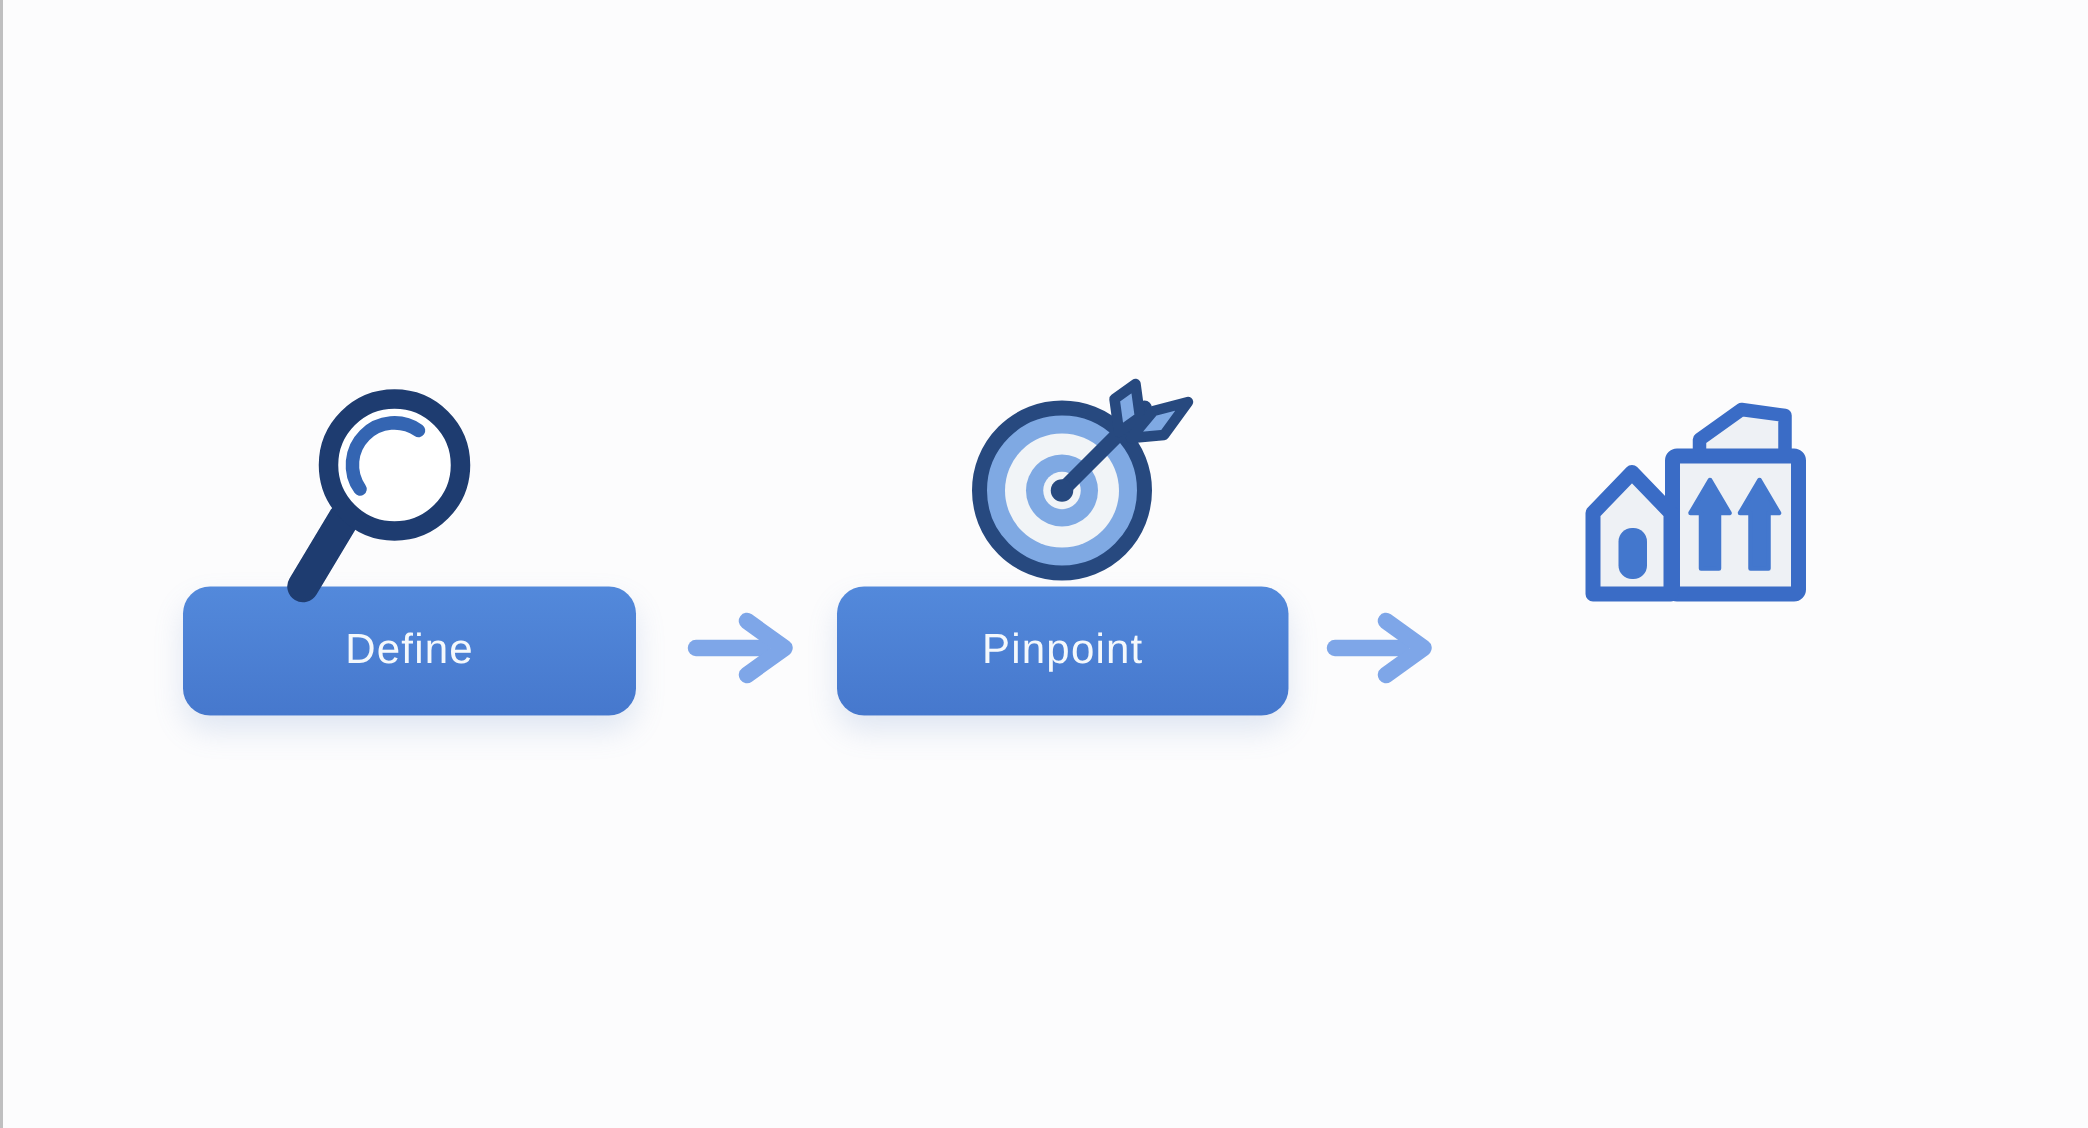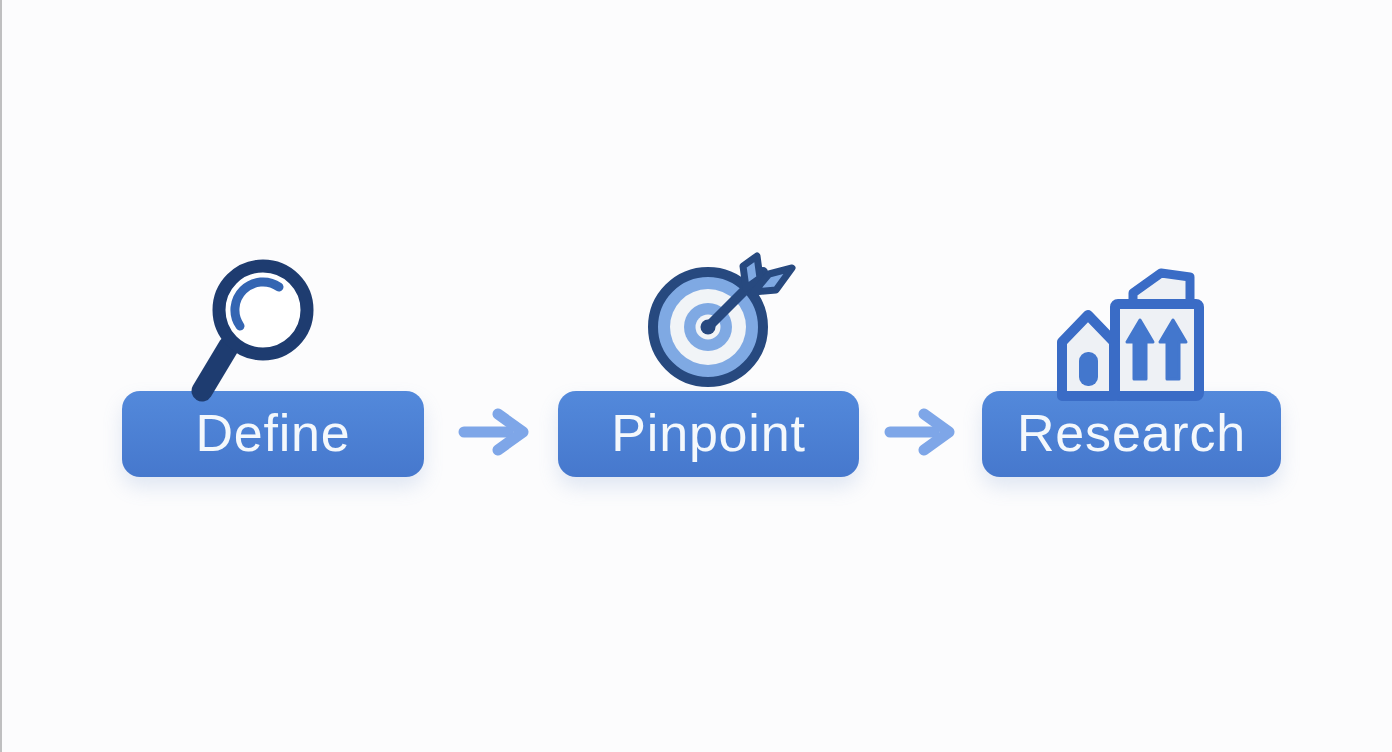--- a/index.html
+++ b/index.html
@@ -36,21 +36,21 @@
     box-shadow: 0 10px 20px rgba(110, 145, 200, 0.20);
     display: flex;
     align-items: center;
     justify-content: center;
     z-index: 1;
     border: none;
     cursor: default;
   }
   .step-label {
     color: #f4f8fc;
-    font-size: 52px;
+    font-size: 28px;
     font-weight: 500;
     letter-spacing: 0.8px;
     line-height: 1;
     padding-bottom: 2px;
   }
   .btn-define   { left: 122px; width: 302px; }
   .btn-pinpoint { left: 558px; width: 301px; align-items: center; }
   .btn-research { left: 982px; width: 299px; }
   .icon {
     position: absolute;
@@ -111,17 +111,14 @@
   </svg>
 
   <svg class="icon icon-buildings" viewBox="0 0 170 140">
     <path d="M93 50 L93 31 L121 11 L150 15 L150 50 Z" fill="#eef1f5" stroke="#3a6cc6" stroke-width="9" stroke-linejoin="round"></path>
     <rect x="75" y="42" width="84" height="92" rx="3" fill="#eef1f5" stroke="#3a6cc6" stroke-width="10"></rect>
     <path d="M100 58 L113 80 L106 80 L106 117 L94 117 L94 80 L87 80 Z" fill="#4377cd" stroke="#4377cd" stroke-width="3" stroke-linejoin="round"></path>
     <path d="M133 58 L146 80 L139 80 L139 117 L127 117 L127 80 L120 80 Z" fill="#4377cd" stroke="#4377cd" stroke-width="3" stroke-linejoin="round"></path>
     <path d="M22 134 L22 80 L48 53 L74 80 L74 134 Z" fill="#eef1f5" stroke="#3a6cc6" stroke-width="10" stroke-linejoin="round"></path>
     <rect x="39" y="90" width="19" height="34" rx="9" fill="#4377cd"></rect>
   </svg>
-  <button class="step-button btn-research">
-    <span class="step-label">Research</span>
-  </button>
 
 </div>
 
 </body></html>

